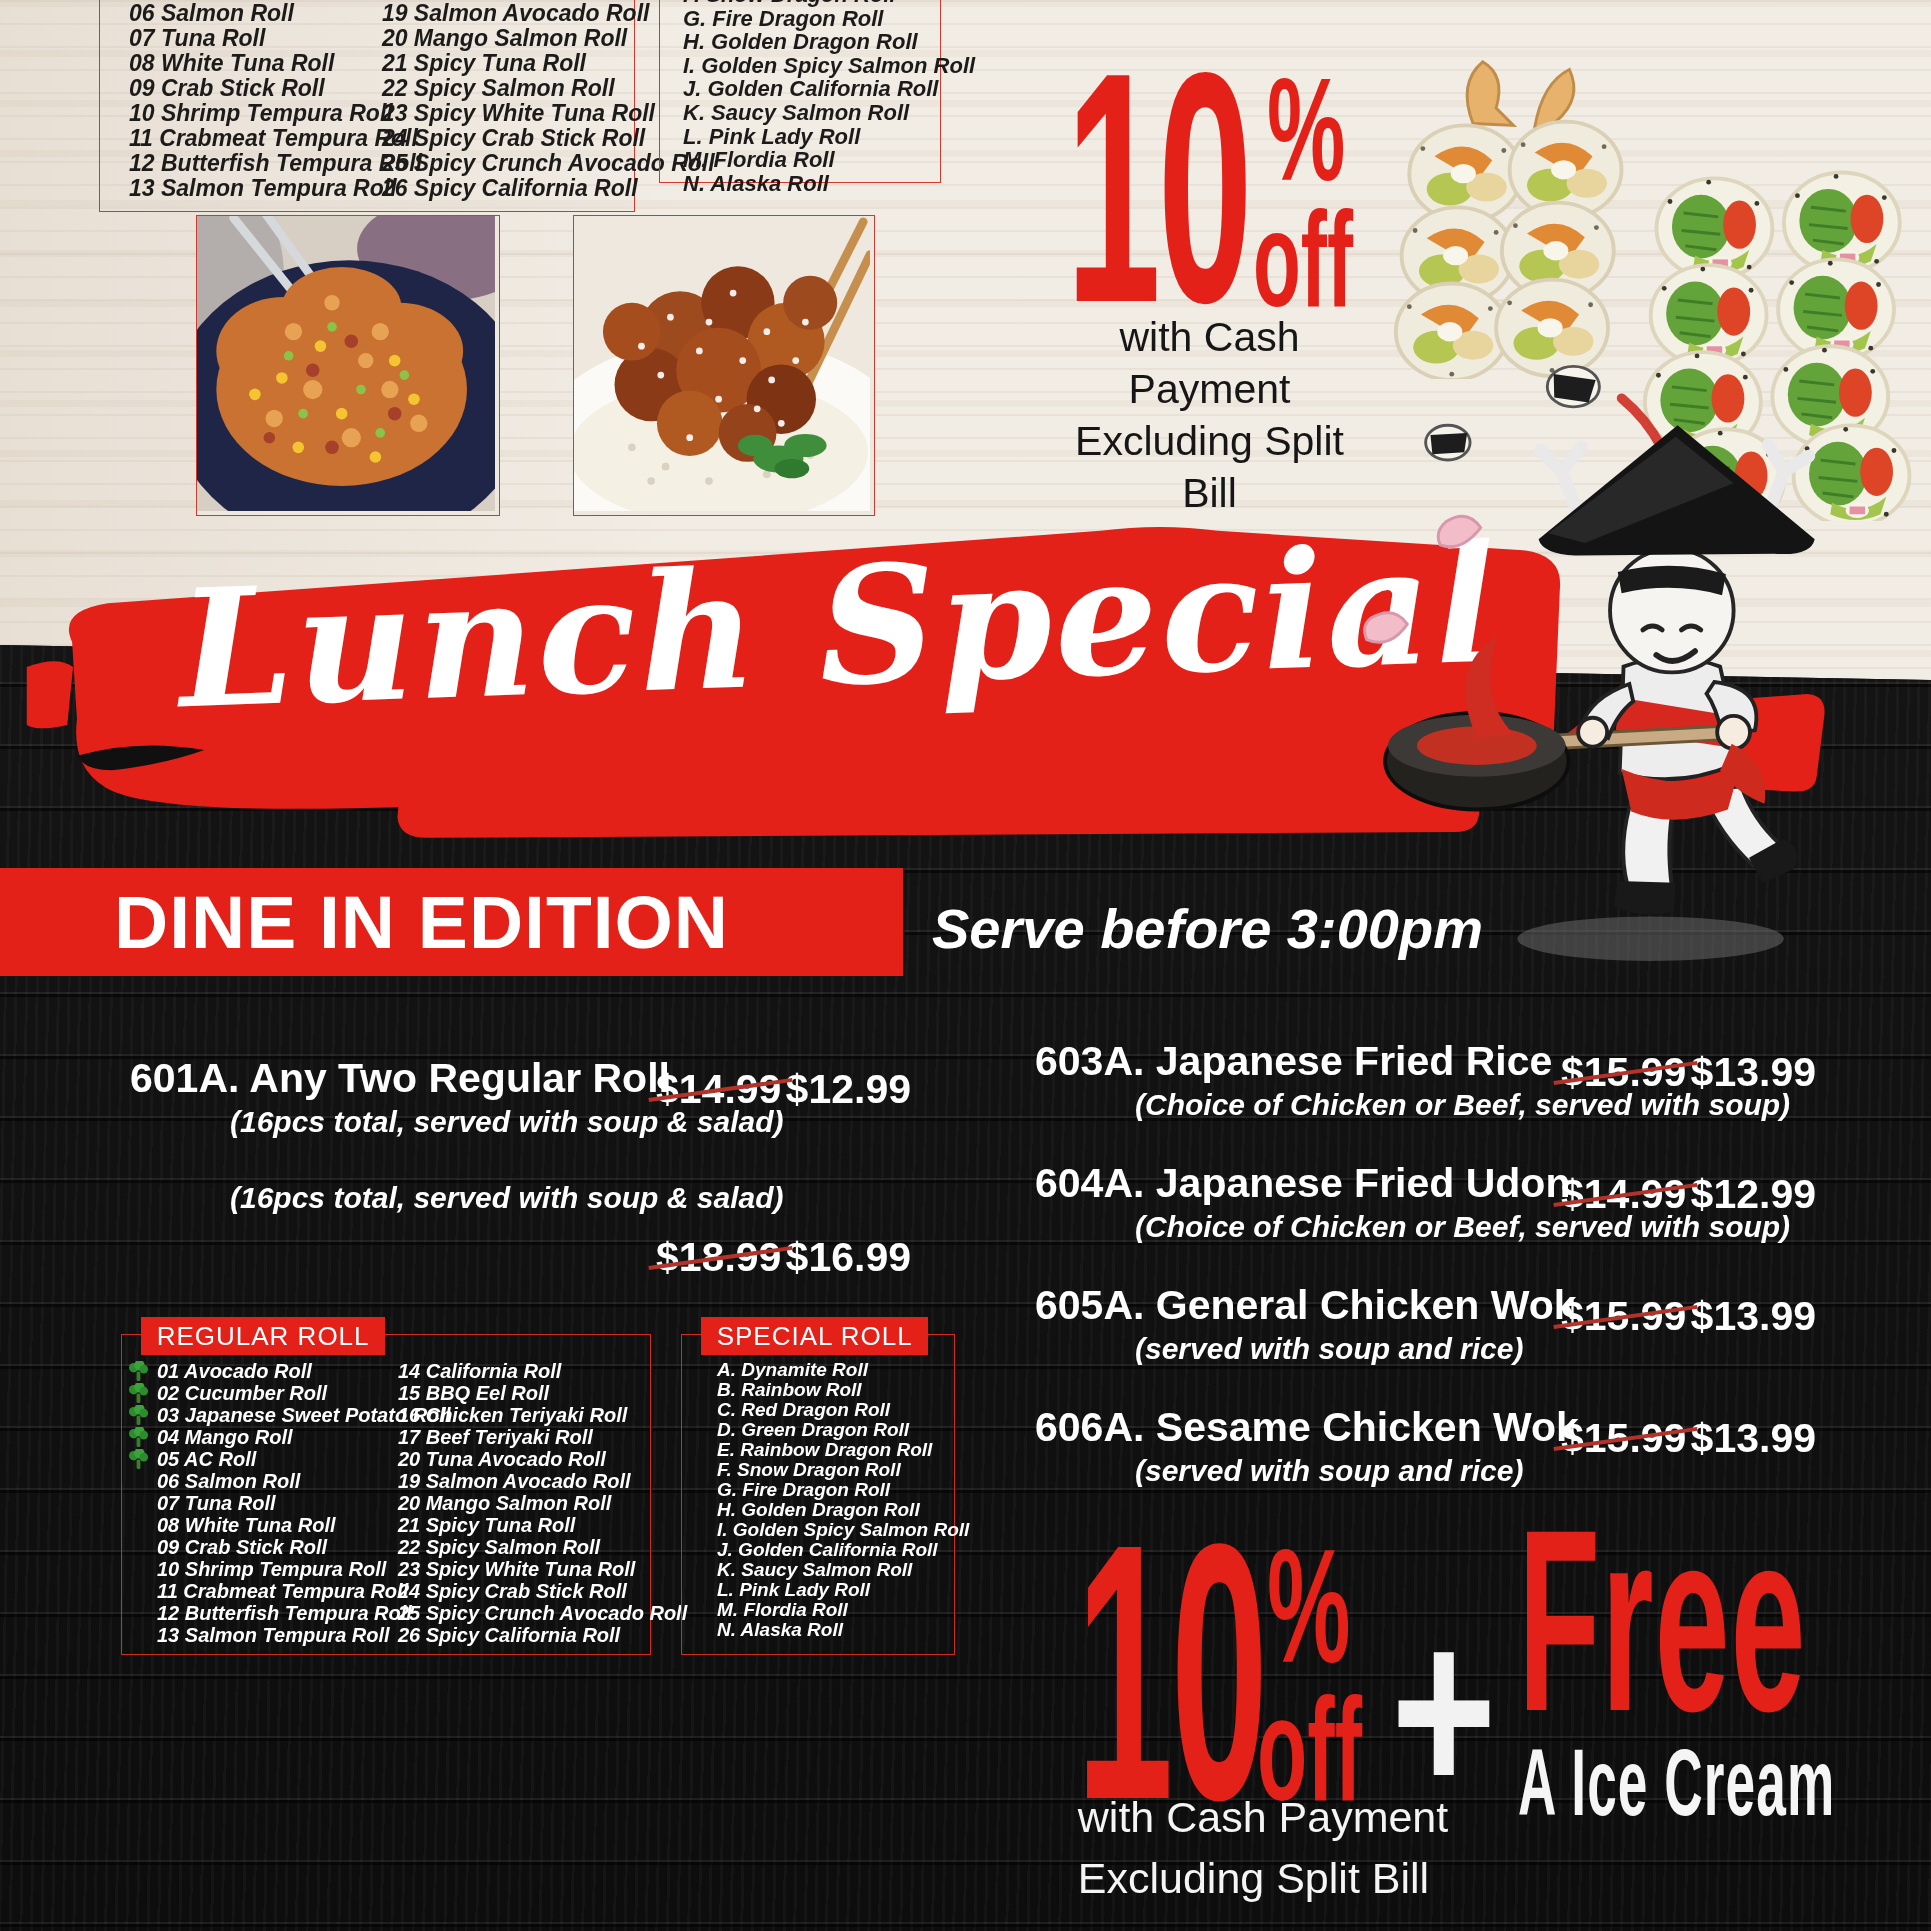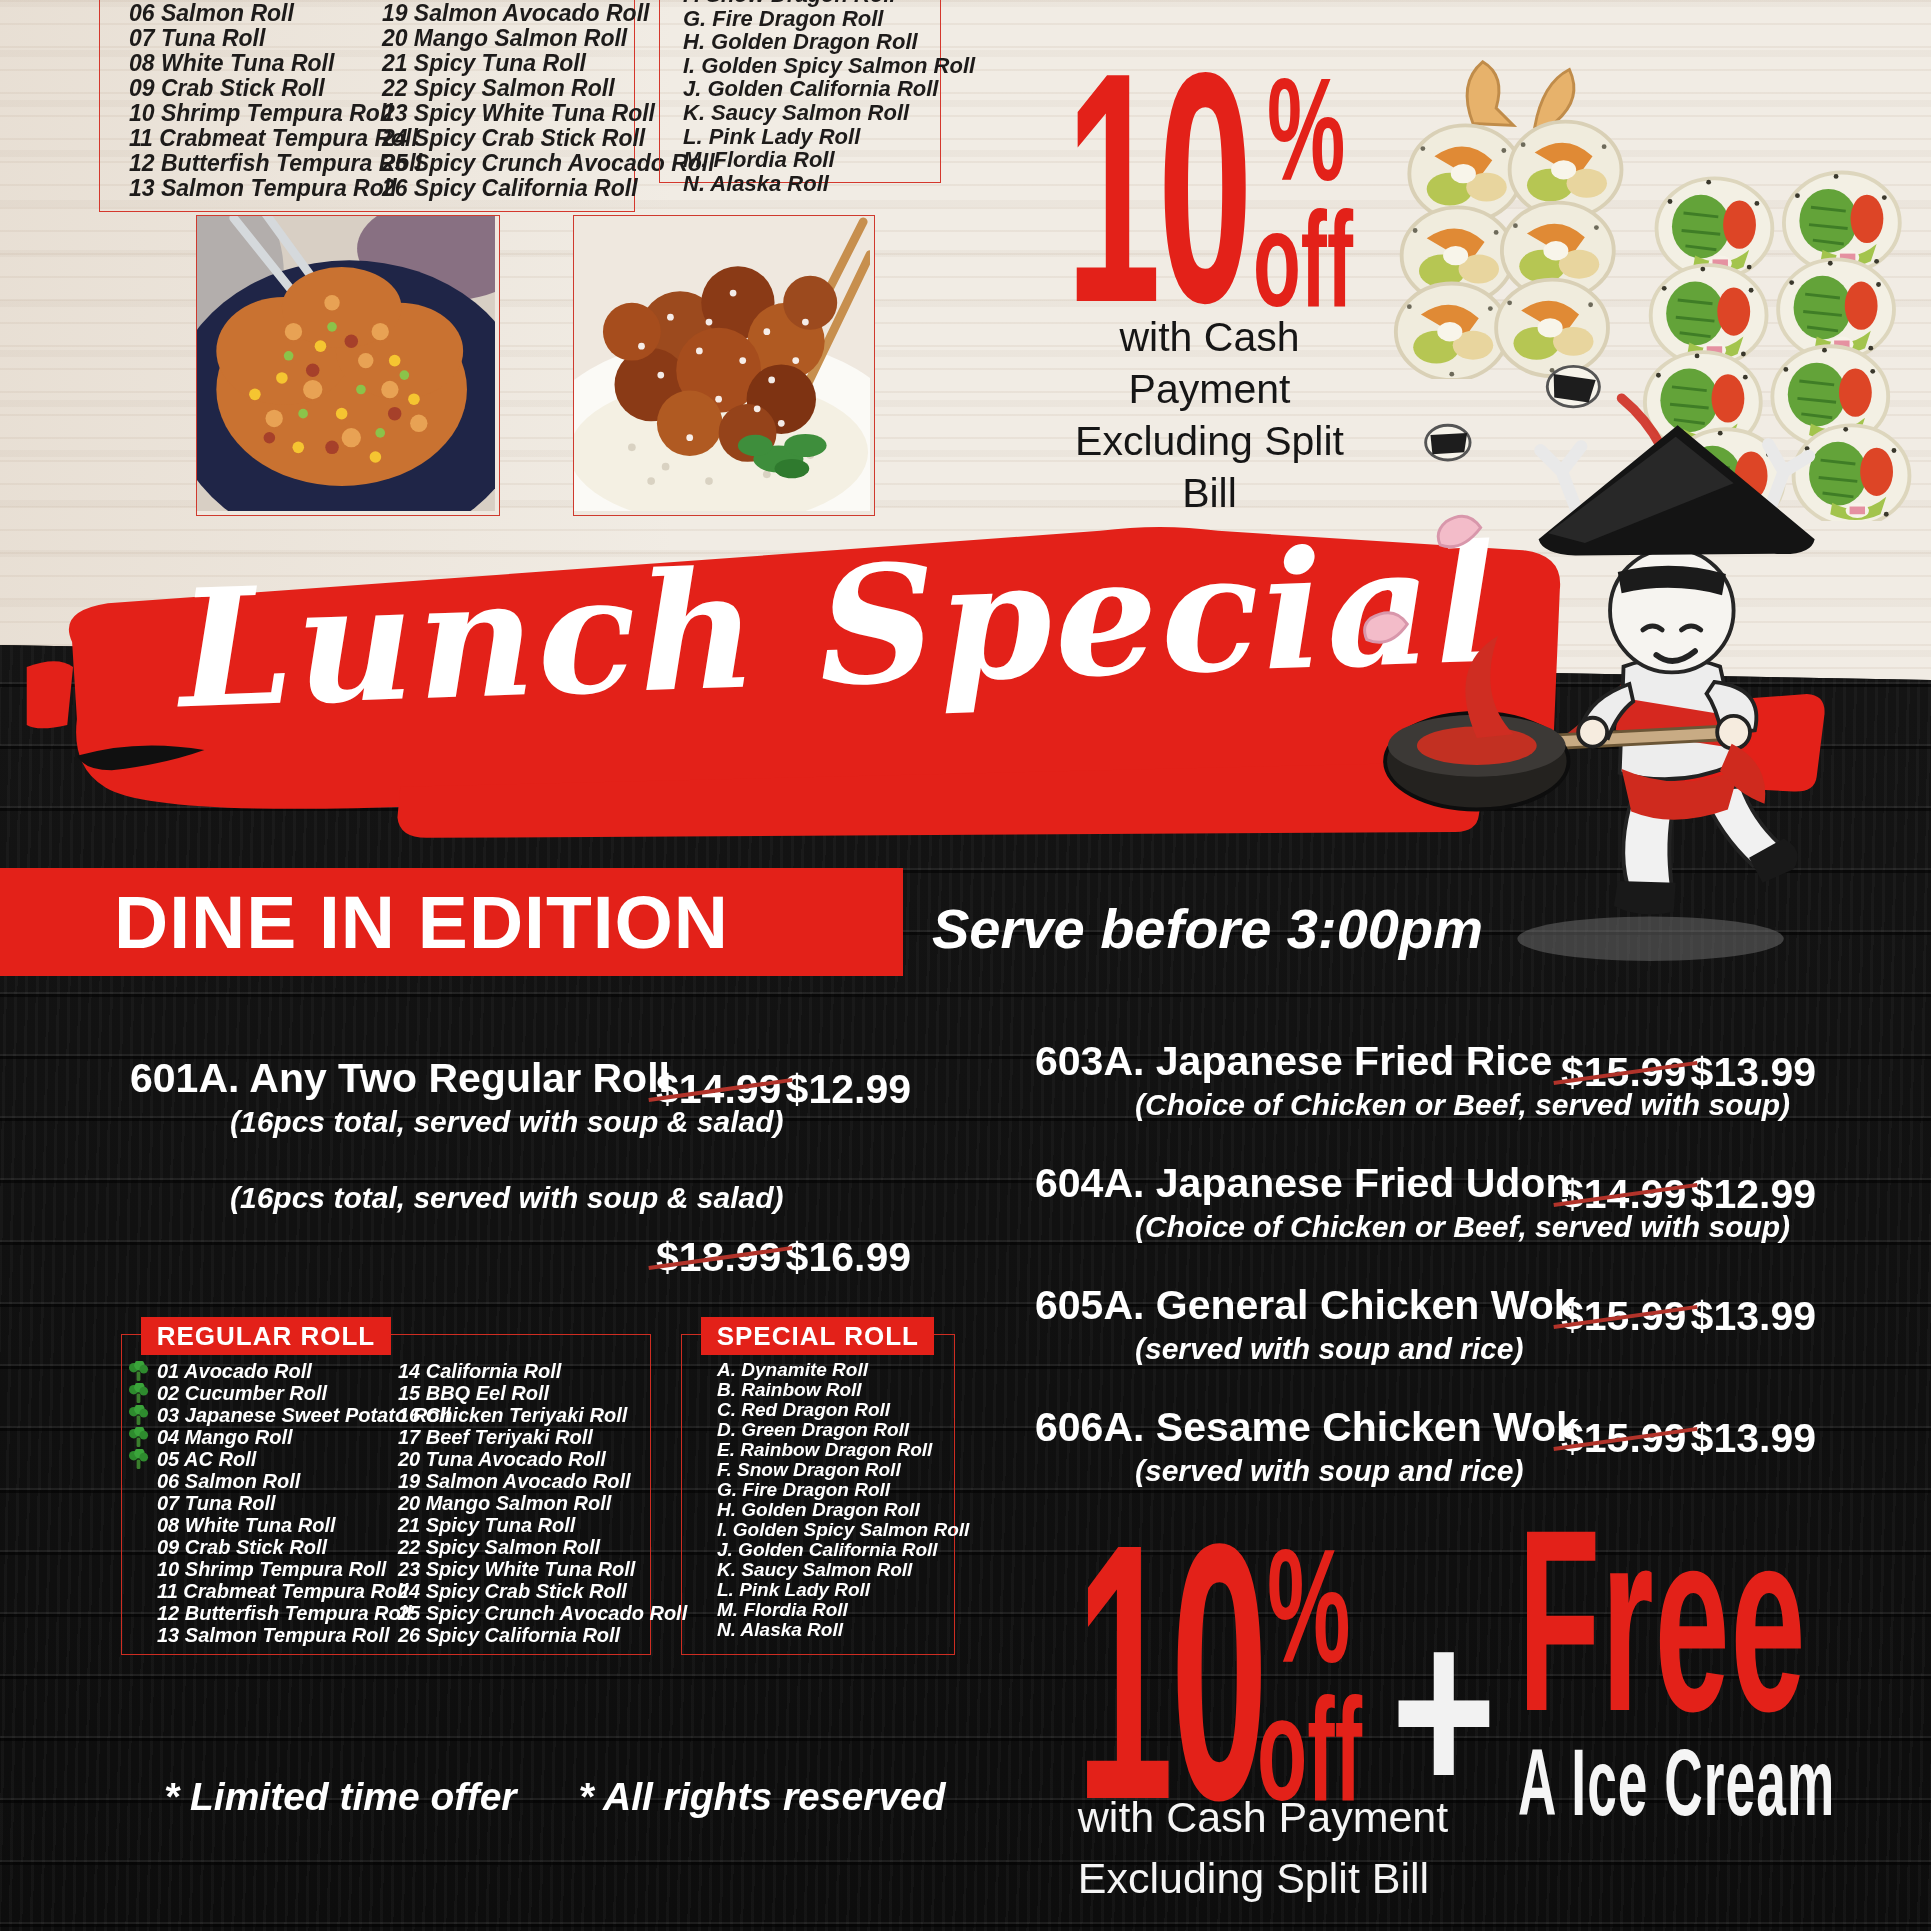--- a/index.html
+++ b/index.html
@@ -89,21 +89,21 @@
   .mi-name2{font-size:41px;font-weight:bold;line-height:44px;padding-left:93px;white-space:nowrap;}
   .mi-note{font-size:30px;font-weight:bold;font-style:italic;line-height:41px;padding-left:100px;white-space:nowrap;}
   .prices{position:absolute;left:526px;top:1.9px;width:255px;display:flex;justify-content:space-between;font-size:41px;font-weight:bold;margin-top:9px;}
   .menu-item.two .prices{top:48px;}
   .price-old{position:relative;}
   .price-old::after{content:"";position:absolute;left:-7.7px;right:-11.6px;top:46%;height:3.9px;background:#b2332a;transform:rotate(-8deg);}
 
   
   .box-roll{position:absolute;border:1.9px solid #cf2d22;z-index:4;color:#fff;box-sizing:border-box;}
   .box-roll .tab{position:absolute;top:-18.3px;left:19.3px;background:#e32119;color:#fff;
-    font-size:26px;font-weight:bold;letter-spacing:1px;padding:3.9px 15.4px;white-space:nowrap;}
+    font-size:26px;font-weight:normal;letter-spacing:1px;padding:3.9px 15.4px;white-space:nowrap;}
   .box-roll ul{margin:0;padding:0;list-style:none;}
   .box-roll li{font-weight:bold;font-style:italic;white-space:nowrap;position:relative;}
   .box-reg{left:121px;top:1334px;width:530px;height:321px;}
   .box-reg .cols{display:flex;padding-top:25px;}
   .box-reg .c1{margin-left:35px;width:239px;}
   .box-reg .c2{margin-left:1.9px;}
   .box-reg li{font-size:20px;line-height:22px;}
   .veg-ico{position:absolute;left:-29px;top:1px;}
   .box-spec{left:681px;top:1334px;width:274px;height:321px;}
   .box-spec ul{padding:25px 0 0 35px;}
@@ -588,19 +588,15 @@
     <span class="nbig n10 red">10</span>
     <span class="pct red">%</span>
     <span class="off red">off</span>
     <span class="plus">+</span>
     <span class="free red">Free</span>
     <span class="free-sub">A Ice Cream</span>
     <span class="sub sub1">with Cash Payment</span>
     <span class="sub sub2">Excluding Split Bill</span>
   </div>
 
-  <div class="footnote">
-    <span>* Limited time offer</span>
-    <span>* All rights reserved</span>
-  </div>
 
 </div>
 
 
 </body></html>

